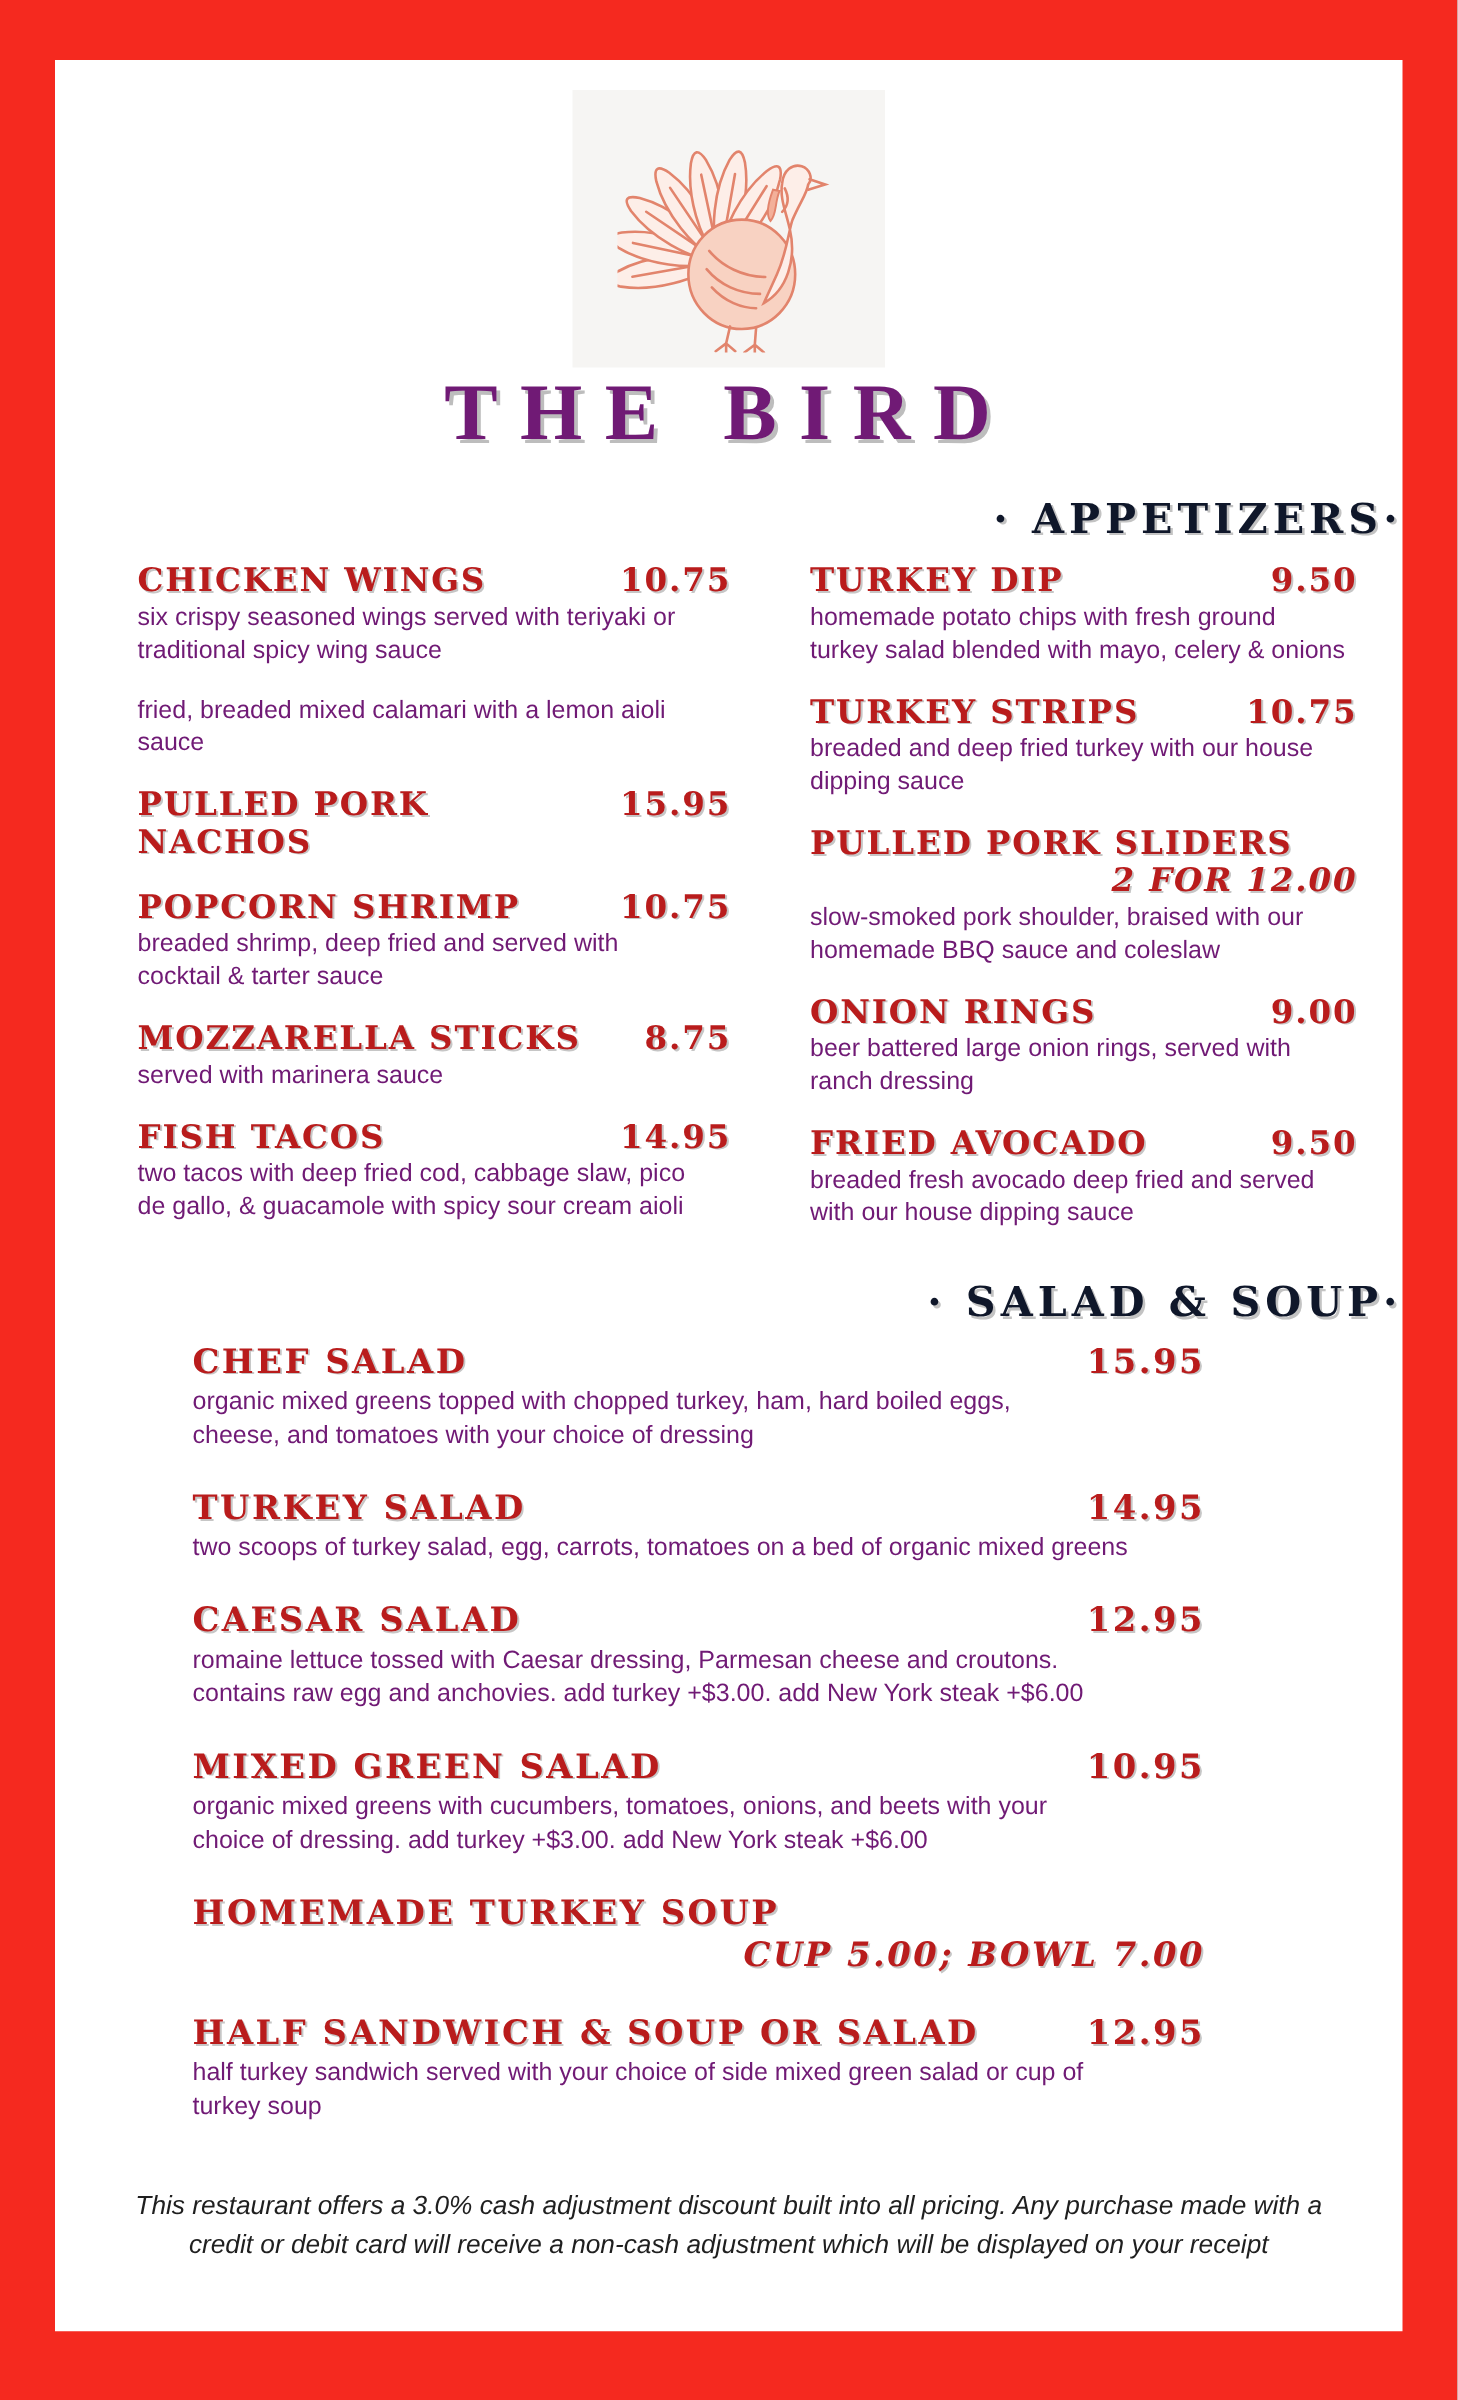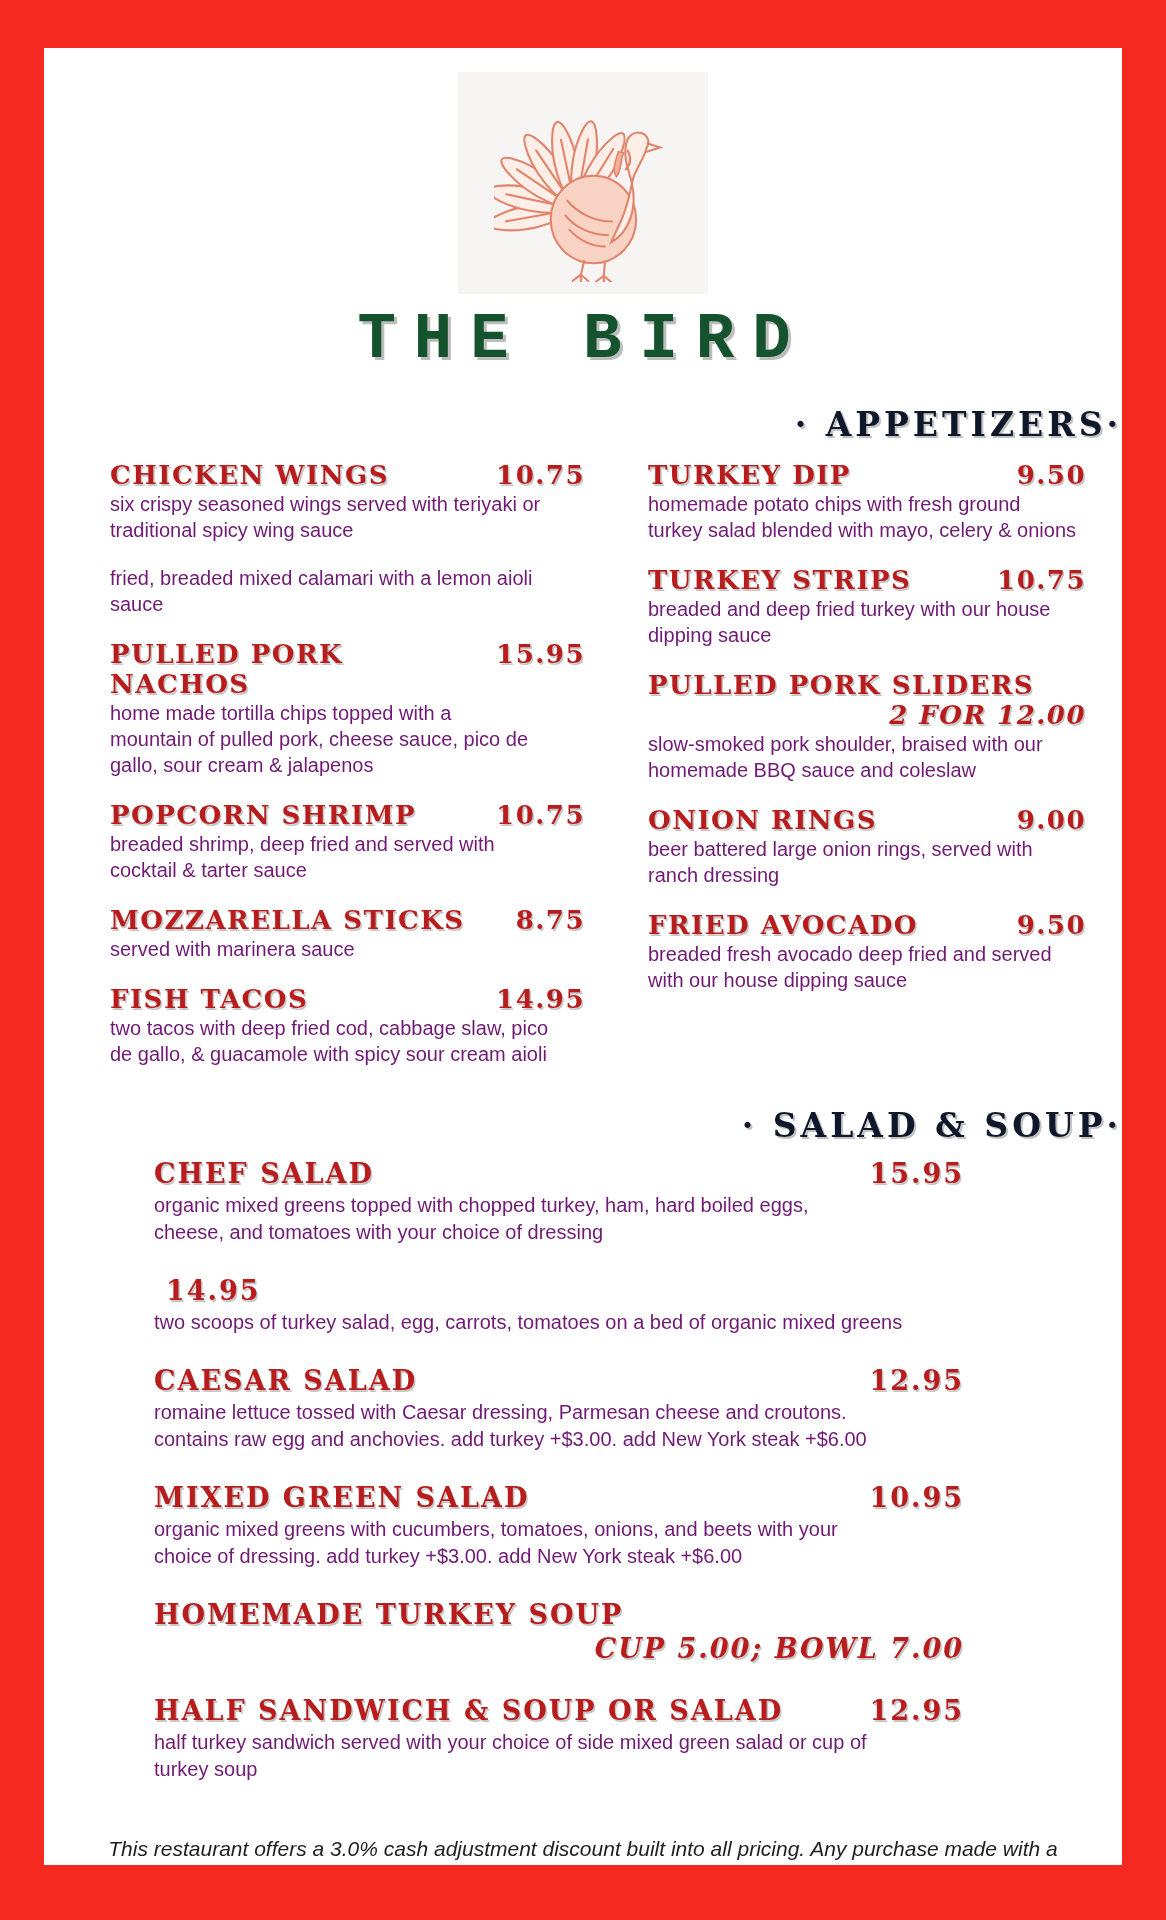--- a/index.html
+++ b/index.html
@@ -10,23 +10,23 @@
     margin:0 auto;
   }
   .page{width:100%;height:100%;background:#ffffff;overflow:hidden;box-sizing:border-box;}
 
   
   .logo-box{
     width:250px;height:222px;margin:24px auto 0 auto;background:#f6f5f3;
     display:flex;align-items:center;justify-content:center;
   }
   .menu-title{
-    text-align:center;margin-top:14px;
-    font-family:Liberation Mono, monospace;font-weight:700;
-    font-size:64px;line-height:64px;letter-spacing:18px;color:#14532d;
+    text-align:center;margin-top:4px;
+    font-family:Liberation Serif, serif;font-weight:700;
+    font-size:64px;line-height:64px;letter-spacing:18px;color:#701a75;
     text-shadow:3px 3px 0 #bdbdbd;
     white-space:nowrap;
   }
   .section-heading{
     text-align:right;
     font-family:"DejaVu Serif","Liberation Serif",serif;font-weight:700;
     font-size:33px;line-height:38px;letter-spacing:4px;color:#0f172a;
     text-shadow:2px 2px 0 #c3c3c3;
   }
   .heading-appetizers{margin-top:34px;}
@@ -151,23 +151,20 @@
     <div class="item-desc">fried, breaded mixed calamari with a lemon aioli
 sauce</div>
   </div>
 
   <div class="item">
     <div class="row">
       <span class="item-name">PULLED PORK NACHOS</span>
       <span class="item-price">15.95</span>
     </div>
 
-    <div class="item-desc">home made tortilla chips topped with a
-mountain of pulled pork, cheese sauce, pico de
-gallo, sour cream &amp; jalapenos</div>
   </div>
 
   <div class="item">
     <div class="row">
       <span class="item-name">POPCORN SHRIMP</span>
       <span class="item-price">10.75</span>
     </div>
 
     <div class="item-desc">breaded shrimp, deep fried and served with
 cocktail &amp; tarter sauce</div>
@@ -253,20 +250,21 @@
       <span class="item-name">CHEF SALAD</span>
       <span class="item-price">15.95</span>
     </div>
 
     <div class="item-desc">organic mixed greens topped with chopped turkey, ham, hard boiled eggs,
 cheese, and tomatoes with your choice of dressing</div>
   </div>
 
   <div class="item">
     <div class="row">
+      <span class="item-name">TURKEY SALAD</span>
       <span class="item-price">14.95</span>
     </div>
 
     <div class="item-desc">two scoops of turkey salad, egg, carrots, tomatoes on a bed of organic mixed greens</div>
   </div>
 
   <div class="item">
     <div class="row">
       <span class="item-name">CAESAR SALAD</span>
       <span class="item-price">12.95</span>

